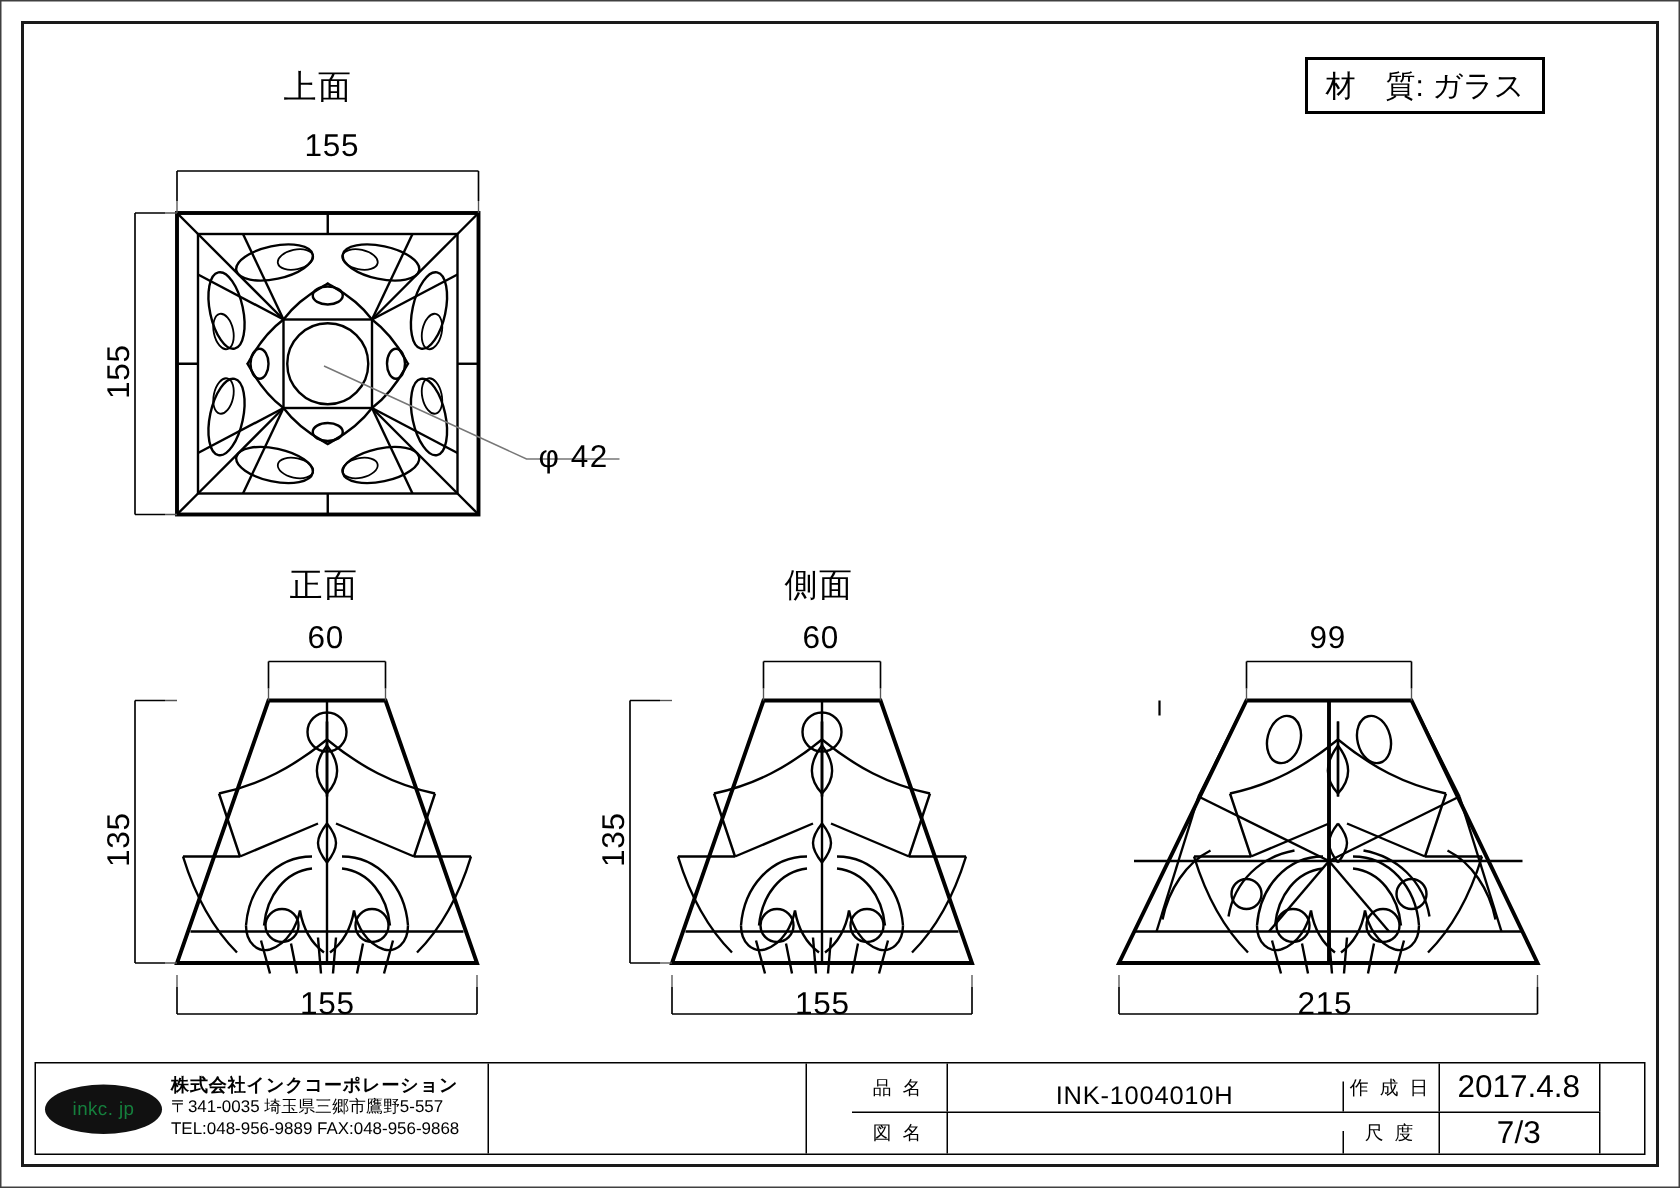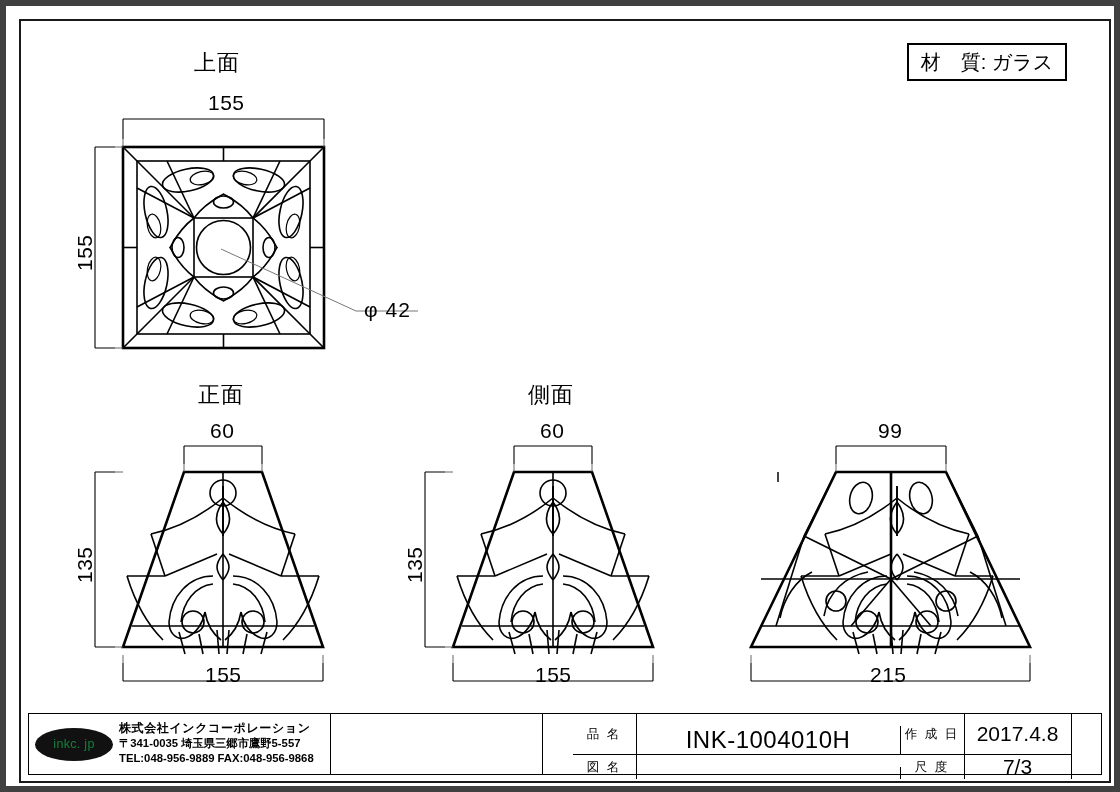--- a/index.html
+++ b/index.html
@@ -7,21 +7,21 @@
     background: #ffffff;
     font-family: "Liberation Sans", sans-serif;
   }
   #page {
     position: relative;
     width: 1120px;
     height: 792px;
     background: #ffffff;
     overflow: hidden;
     box-sizing: border-box;
-    border: 6px solid #404040;
+    border: 1px solid #404040;
   }
   #frame {
     position: absolute;
     left: 13px; top: 13px;
     width: 1092px; height: 764px;
     border: 2px solid #1a1a1a;
     box-sizing: border-box;
   }
   .svg-layer {
     position: absolute;
@@ -49,21 +49,21 @@
     transform: rotate(-90deg);
     transform-origin: left top;
   }
   .dia {
     font-size: 21px;
     letter-spacing: 1px;
   }
   
   #material-box {
     position: absolute;
-    left: 901px; top: 37px;
+    left: 869px; top: 37px;
     width: 160px; height: 38px;
     border: 2px solid #000;
     box-sizing: border-box;
     display: flex;
     align-items: center;
     justify-content: center;
     font-size: 20px;
     color: #000;
     background: #fff;
   }
@@ -97,42 +97,42 @@
     display: flex;
     align-items: center;
     justify-content: center;
     font-size: 12.5px;
     letter-spacing: 0.3px;
     flex: 0 0 auto;
     margin-right: 6px;
   }
   #company-text { display: flex; flex-direction: column; justify-content: center; }
   #company-name { font-size: 12px; font-weight: bold; letter-spacing: 0.6px; line-height: 1.15; }
-  .company-sub { font-size: 11.3px; font-weight: bold; line-height: 1.32; letter-spacing: 0px; }
+  .company-sub { font-size: 11.3px; font-weight: normal; line-height: 1.32; letter-spacing: 0px; }
   #rev-cell {
     width: 212px;
     border-right: 1px solid #000;
     display: flex; flex-direction: column;
   }
   .rev-row { flex: 1 1 0; border-bottom: 1px solid #000; }
   .rev-row:last-child { border-bottom: none; }
   #spec-cell { width: 559px; display: flex; flex-direction: column; }
   .spec-row { flex: 1 1 0; display: flex; }
   .spec-row:first-child { border-bottom: 1px solid #000; }
   .hdr {
     width: 63px;
     border-right: 1px solid #000;
     display: flex; align-items: center; justify-content: center;
     font-size: 12.5px; letter-spacing: 2px;
   }
   .val-wide {
     width: 263px;
     border-right: 1px solid #000;
     display: flex; align-items: center; justify-content: center;
-    font-size: 24px; letter-spacing: 0.5px; margin-top: 12px;
+    font-size: 17px; letter-spacing: 0.5px; margin-top: 12px;
   }
   .val-date {
     width: 106px;
     border-right: 1px solid #000;
     display: flex; align-items: center; justify-content: center;
     font-size: 21px;
   }
   .val-blank { flex: 1 1 auto; }
 </style>
 </head>

